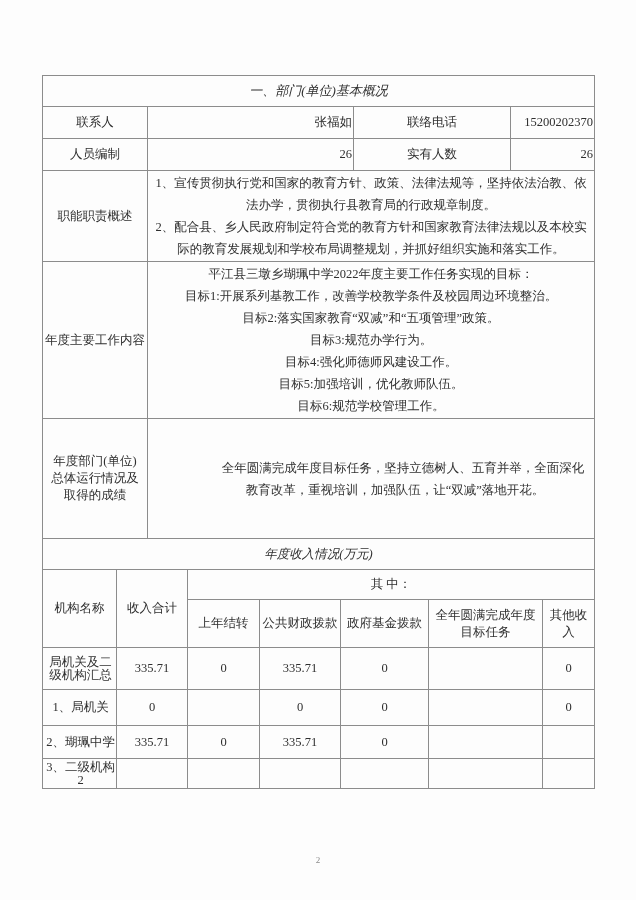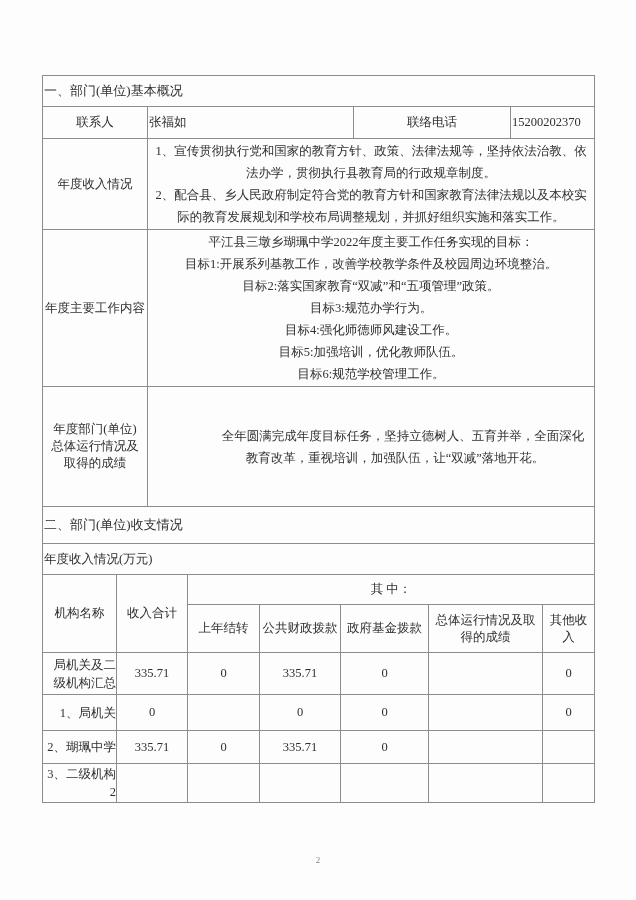--- a/index.html
+++ b/index.html
@@ -3,28 +3,28 @@
 <meta charset="utf-8">
 <style>
   html,body{margin:0;padding:0;}
   body{
     width:636px;height:900px;background:#fdfdfd;position:relative;
     font-family:"Liberation Serif","DejaVu Serif",serif;color:#2f2f2f;
   }
   .doc{position:absolute;left:42px;top:75px;width:552px;}
   table{border-collapse:collapse;table-layout:fixed;width:552px;}
   td{border:1px solid #8c8c8c;font-size:12.5px;vertical-align:middle;overflow:hidden;}
-  .sec-title{font-size:13px;}
+  .sec-title{text-align:center;font-size:13px;font-style:italic;}
   .lbl{text-align:center;padding:0 7px;}
-  .val{text-align:left;}
+  .val{text-align:right;}
   .content{padding:1px 4px;line-height:22px;text-align:center;}
   .content .indent{text-indent:16px;margin-left:48px;}
   .t2{margin-top:-1px;}
   .t2 td{padding:0 1px;text-align:center;line-height:17px;margin-top:48px;}
-  .t2 td.name{text-align:right;padding:1px 0 1px 2px;line-height:18px;}
+  .t2 td.name{text-align:center;padding:1px 0 1px 2px;line-height:13px;}
   .pageno{position:absolute;left:0;top:855px;width:636px;text-align:center;
           font-size:9px;color:#8a8a8a;}
 </style>
 </head>
 <body>
 
 <div class="doc">
 
   <table class="t1">
     <colgroup>
@@ -36,22 +36,28 @@
     <tbody>
         <tr style="height:31px">
       <td colspan="4" class="sec-title">一、部门(单位)基本概况</td>
     </tr>
     <tr style="height:32px">
       <td class="lbl">联系人</td>
       <td class="val">张福如</td>
       <td class="lbl">联络电话</td>
       <td class="val">15200202370</td>
     </tr>
+    <tr style="height:32px">
+      <td class="lbl">人员编制</td>
+      <td class="val">26</td>
+      <td class="lbl">实有人数</td>
+      <td class="val">26</td>
+    </tr>
     <tr style="height:88px">
-      <td class="lbl">年度收入情况</td>
+      <td class="lbl">职能职责概述</td>
       <td colspan="3" class="content">
         <div>1、宣传贯彻执行党和国家的教育方针、政策、法律法规等，坚持依法治教、依法办学，贯彻执行县教育局的行政规章制度。</div>
         <div>2、配合县、乡人民政府制定符合党的教育方针和国家教育法律法规以及本校实际的教育发展规划和学校布局调整规划，并抓好组织实施和落实工作。</div>
       </td>
     </tr>
     <tr style="height:153px">
       <td class="lbl" style="padding:0">年度主要工作内容</td>
       <td colspan="3" class="content">
         <div>平江县三墩乡瑚珮中学2022年度主要工作任务实现的目标：</div>
         <div>目标1:开展系列基教工作，改善学校教学条件及校园周边环境整治。</div>
@@ -60,23 +66,20 @@
         <div>目标4:强化师德师风建设工作。</div>
         <div>目标5:加强培训，优化教师队伍。</div>
         <div>目标6:规范学校管理工作。</div>
       </td>
     </tr>
     <tr style="height:120px">
       <td class="lbl">年度部门(单位)总体运行情况及取得的成绩</td>
       <td colspan="3" class="content">
         <div class="indent">全年圆满完成年度目标任务，坚持立德树人、五育并举，全面深化教育改革，重视培训，加强队伍，让“双减”落地开花。</div>
       </td>
-    </tr>
-    <tr style="height:37px">
-      <td colspan="4" class="sec-title">二、部门(单位)收支情况</td>
     </tr>
     <tr style="height:31px">
       <td colspan="4" class="sec-title" style="font-size:12.5px">年度收入情况(万元)</td>
     </tr>
   </tbody>
     </table>
 
   <table class="t2">
     <colgroup>
         <col style="width:74px">
@@ -90,21 +93,21 @@
     <tbody>
         <tr style="height:30px">
       <td rowspan="2">机构名称</td>
       <td rowspan="2">收入合计</td>
       <td colspan="5">其 中：</td>
     </tr>
     <tr style="height:48px">
       <td>上年结转</td>
       <td>公共财政拨款</td>
       <td>政府基金拨款</td>
-      <td>总体运行情况及取得的成绩</td>
+      <td>全年圆满完成年度目标任务</td>
       <td>其他收入</td>
     </tr>
     <tr style="height:42px">
       <td class="name">局机关及二级机构汇总</td>
       <td>335.71</td>
       <td>0</td>
       <td>335.71</td>
       <td>0</td>
       <td></td>
       <td>0</td>

